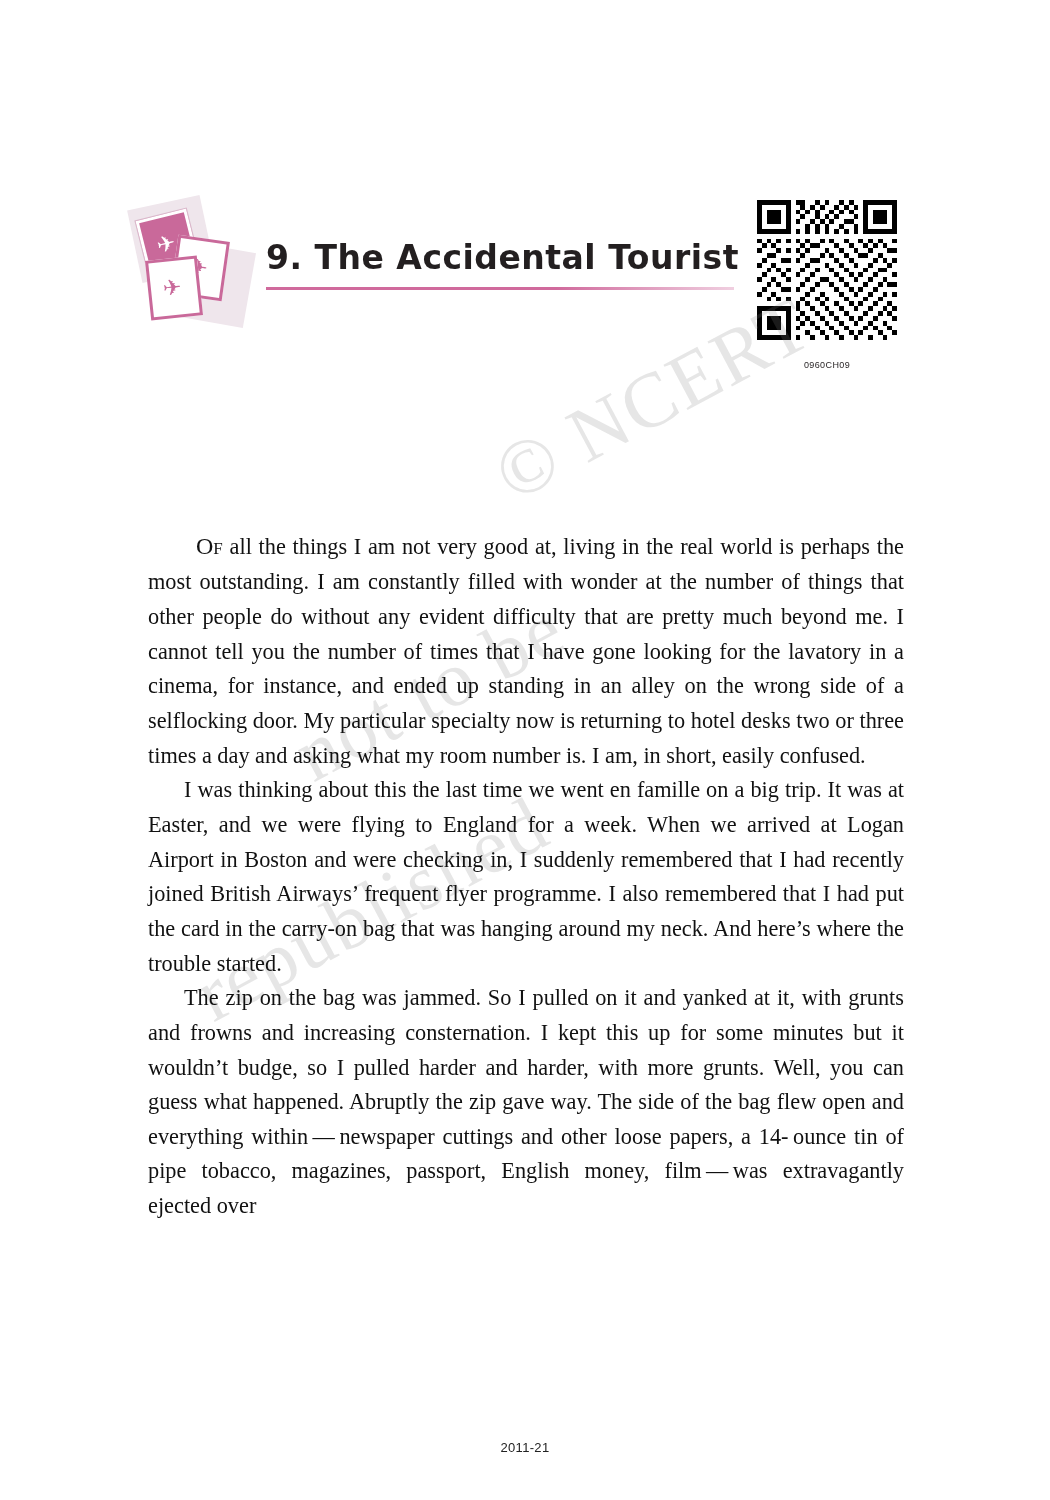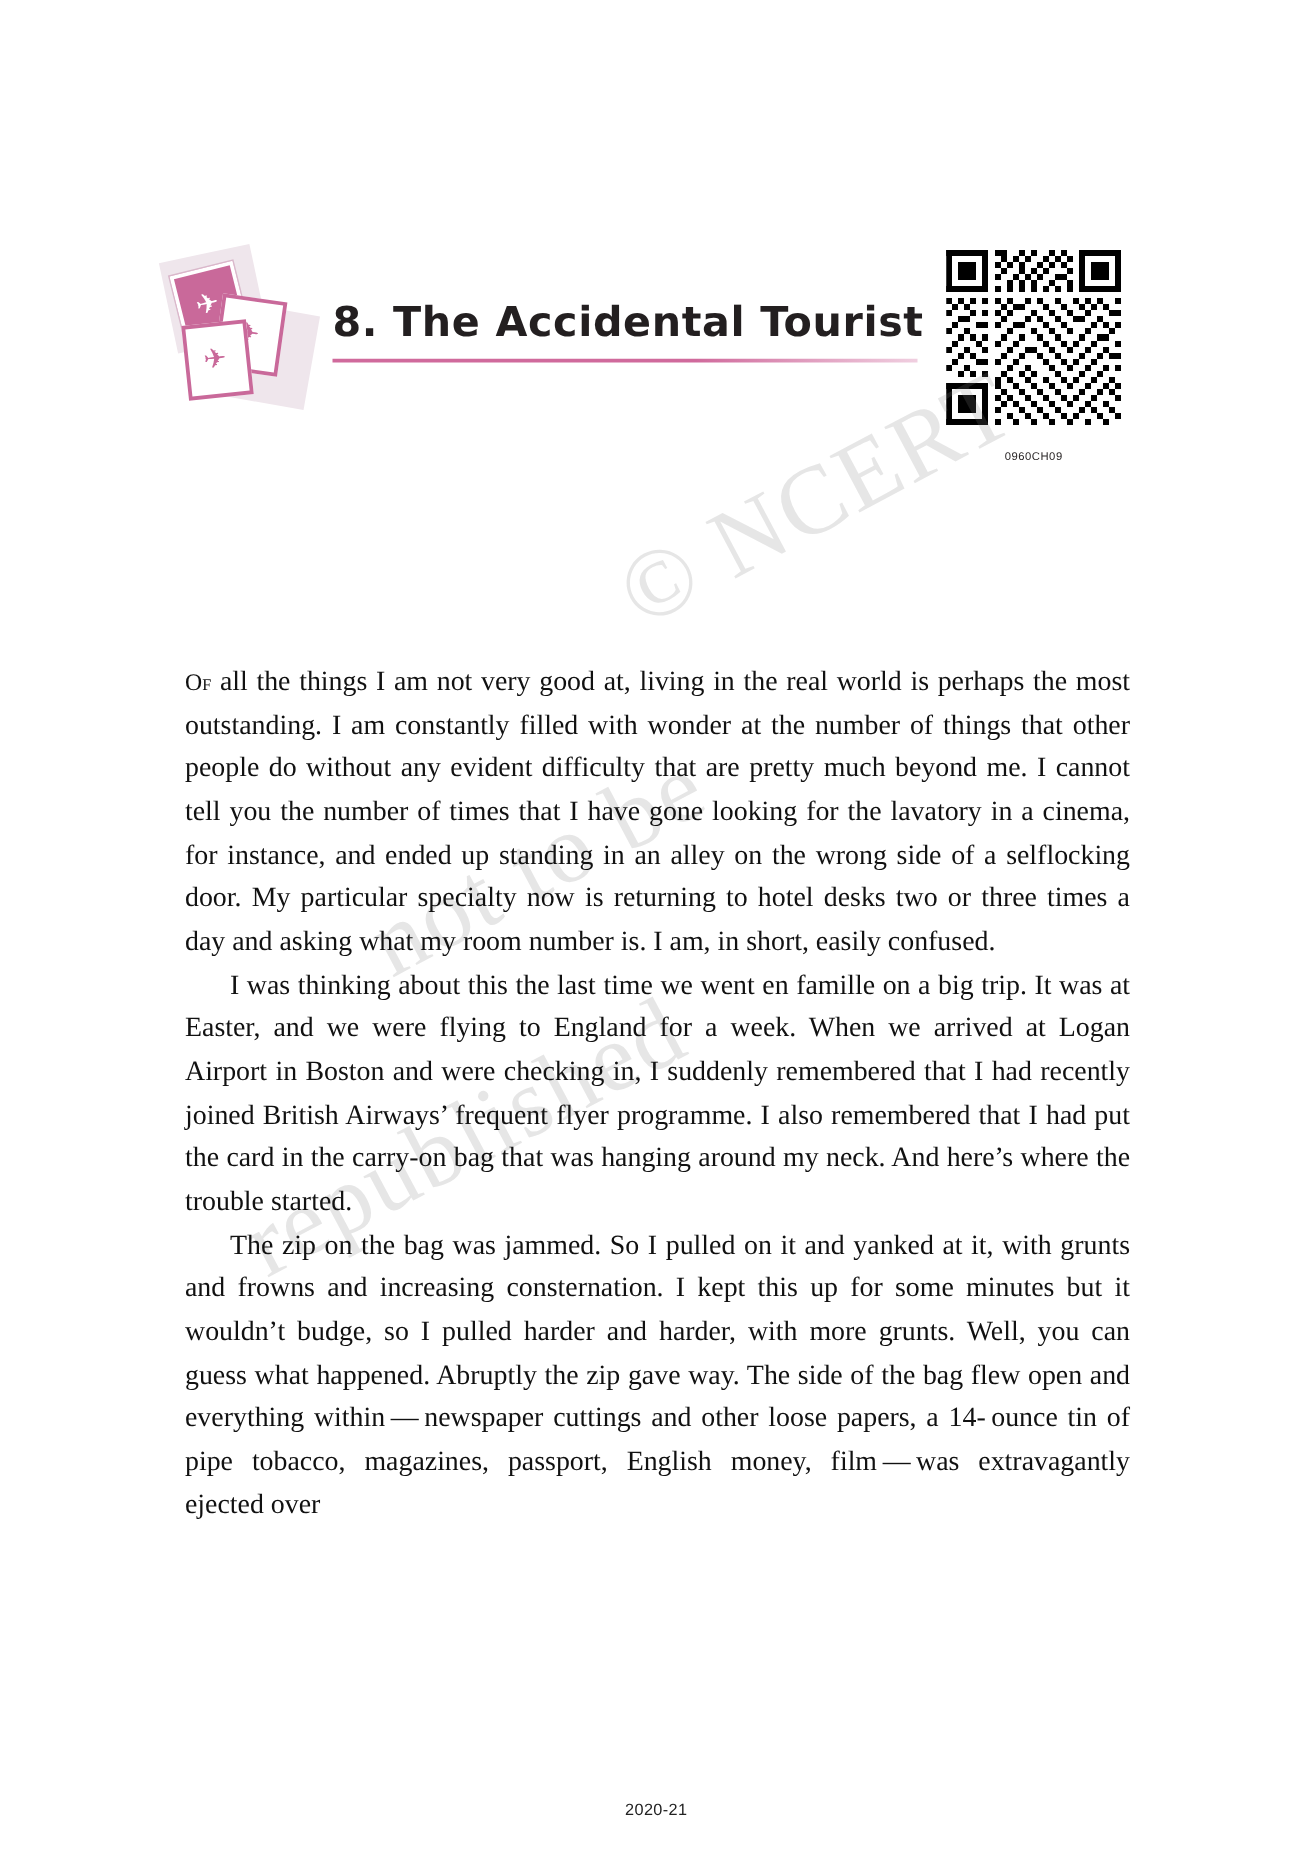--- a/index.html
+++ b/index.html
@@ -178,21 +178,22 @@
   }
   .body-text p {
     margin: 0;
     text-indent: 36px;
   }
   .body-text p.first {
     text-indent: 0;
   }
   .smallcaps {
     font-variant: small-caps;
-    font-size: 19px;
+    font-size: 24px;
+    margin-left: 48px;
   }
   .italic { }
 
   
   .footer {
     position: absolute;
     left: 0;
     top: 1440px;
     width: 1050px;
     text-align: center;
@@ -223,21 +224,21 @@
         </div>
       <div class="sq card-white">
           <span class="glyph dark" style="left:12px;top:14px;">✈</span>
         </div>
       <div class="sq card-pink2">
           <span class="glyph dark" style="left:12px;top:14px;">✈</span>
         </div>
     </div>
 
     <div class="title-wrap">
-      <h1 class="chapter-title">8. The Accidental Tourist</h1>
+      <h1 class="chapter-title">9. The Accidental Tourist</h1>
       <div class="title-rule"></div>
     </div>
 
     <div class="qr-block">
       <svg class="qr-code" viewBox="0 0 29 29" shape-rendering="crispEdges">
         <rect width="29" height="29" fill="#ffffff"></rect>
         <g fill="#000000">
 
           <rect x="0" y="0" width="7" height="1"></rect>
             <rect x="0" y="6" width="7" height="1"></rect>
@@ -513,15 +514,15 @@
     </div>
   </div>
 
 
   <div class="body-text">
     <p class="first"><span class="smallcaps">Of</span><span> all the things I am not very good at, living in the real world is perhaps the most outstanding. I am constantly filled with wonder at the number of things that other people do without any evident difficulty that are pretty much beyond me. I cannot tell you the number of times that I have gone looking for the lavatory in a cinema, for instance, and ended up standing in an alley on the wrong side of a selflocking door. My particular specialty now is returning to hotel desks two or three times a day and asking what my room number is. I am, in short, easily confused.</span></p>
     <p><span>I was thinking about this the last time we went </span><span class="italic">en famille</span><span> on a big trip. It was at Easter, and we were flying to England for a week. When we arrived at Logan Airport in Boston and were checking in, I suddenly remembered that I had recently joined British Airways’ frequent flyer programme. I also remembered that I had put the card in the carry-on bag that was hanging around my neck. And here’s where the trouble started.</span></p>
     <p>The zip on the bag was jammed. So I pulled on it and yanked at it, with grunts and frowns and increasing consternation. I kept this up for some minutes but it wouldn’t budge, so I pulled harder and harder, with more grunts. Well, you can guess what happened. Abruptly the zip gave way. The side of the bag flew open and everything within — newspaper cuttings and other loose papers, a 14- ounce tin of pipe tobacco, magazines, passport, English money, film — was extravagantly ejected over</p>
   </div>
 
-  <div class="footer">2020-21</div>
+  <div class="footer">2011-21</div>
 
 </div>
 
 </body></html>

